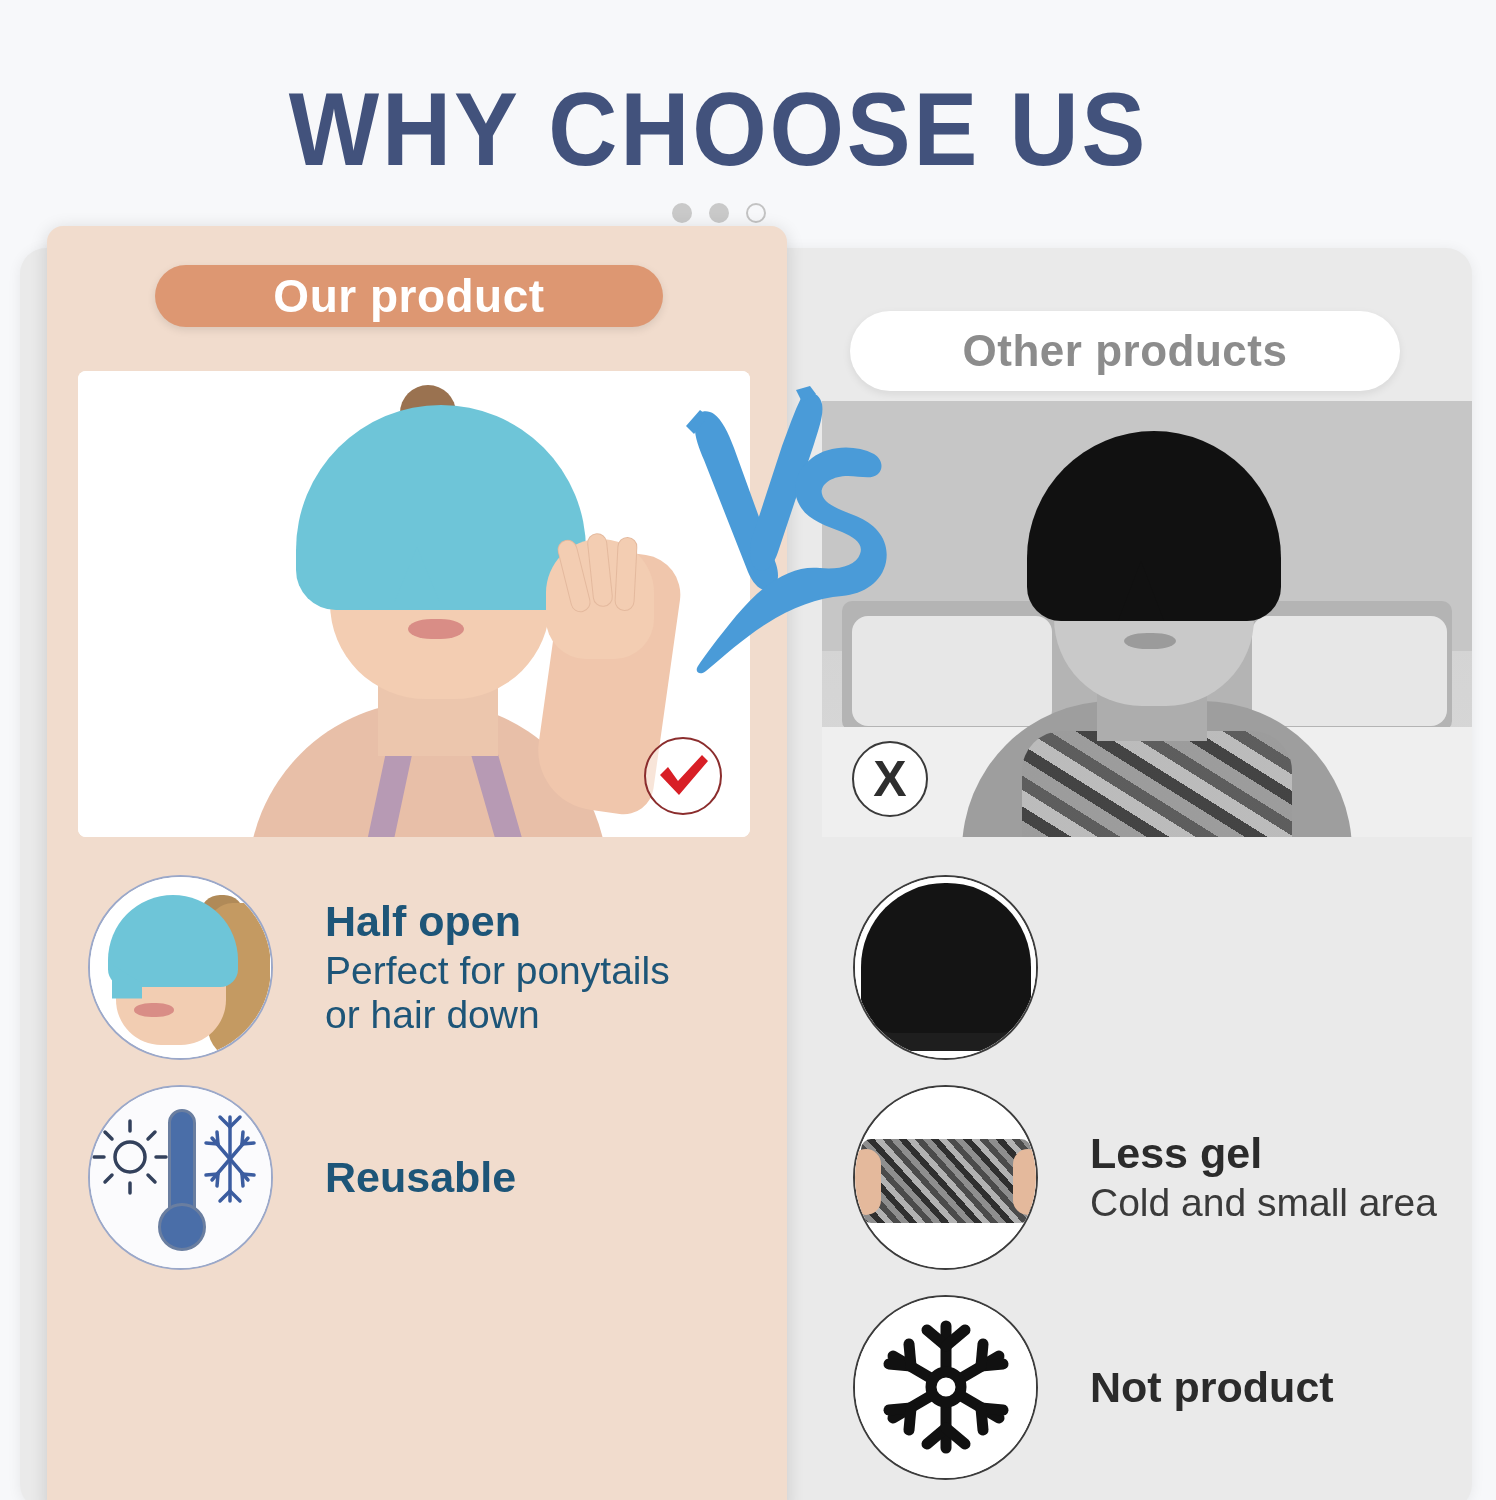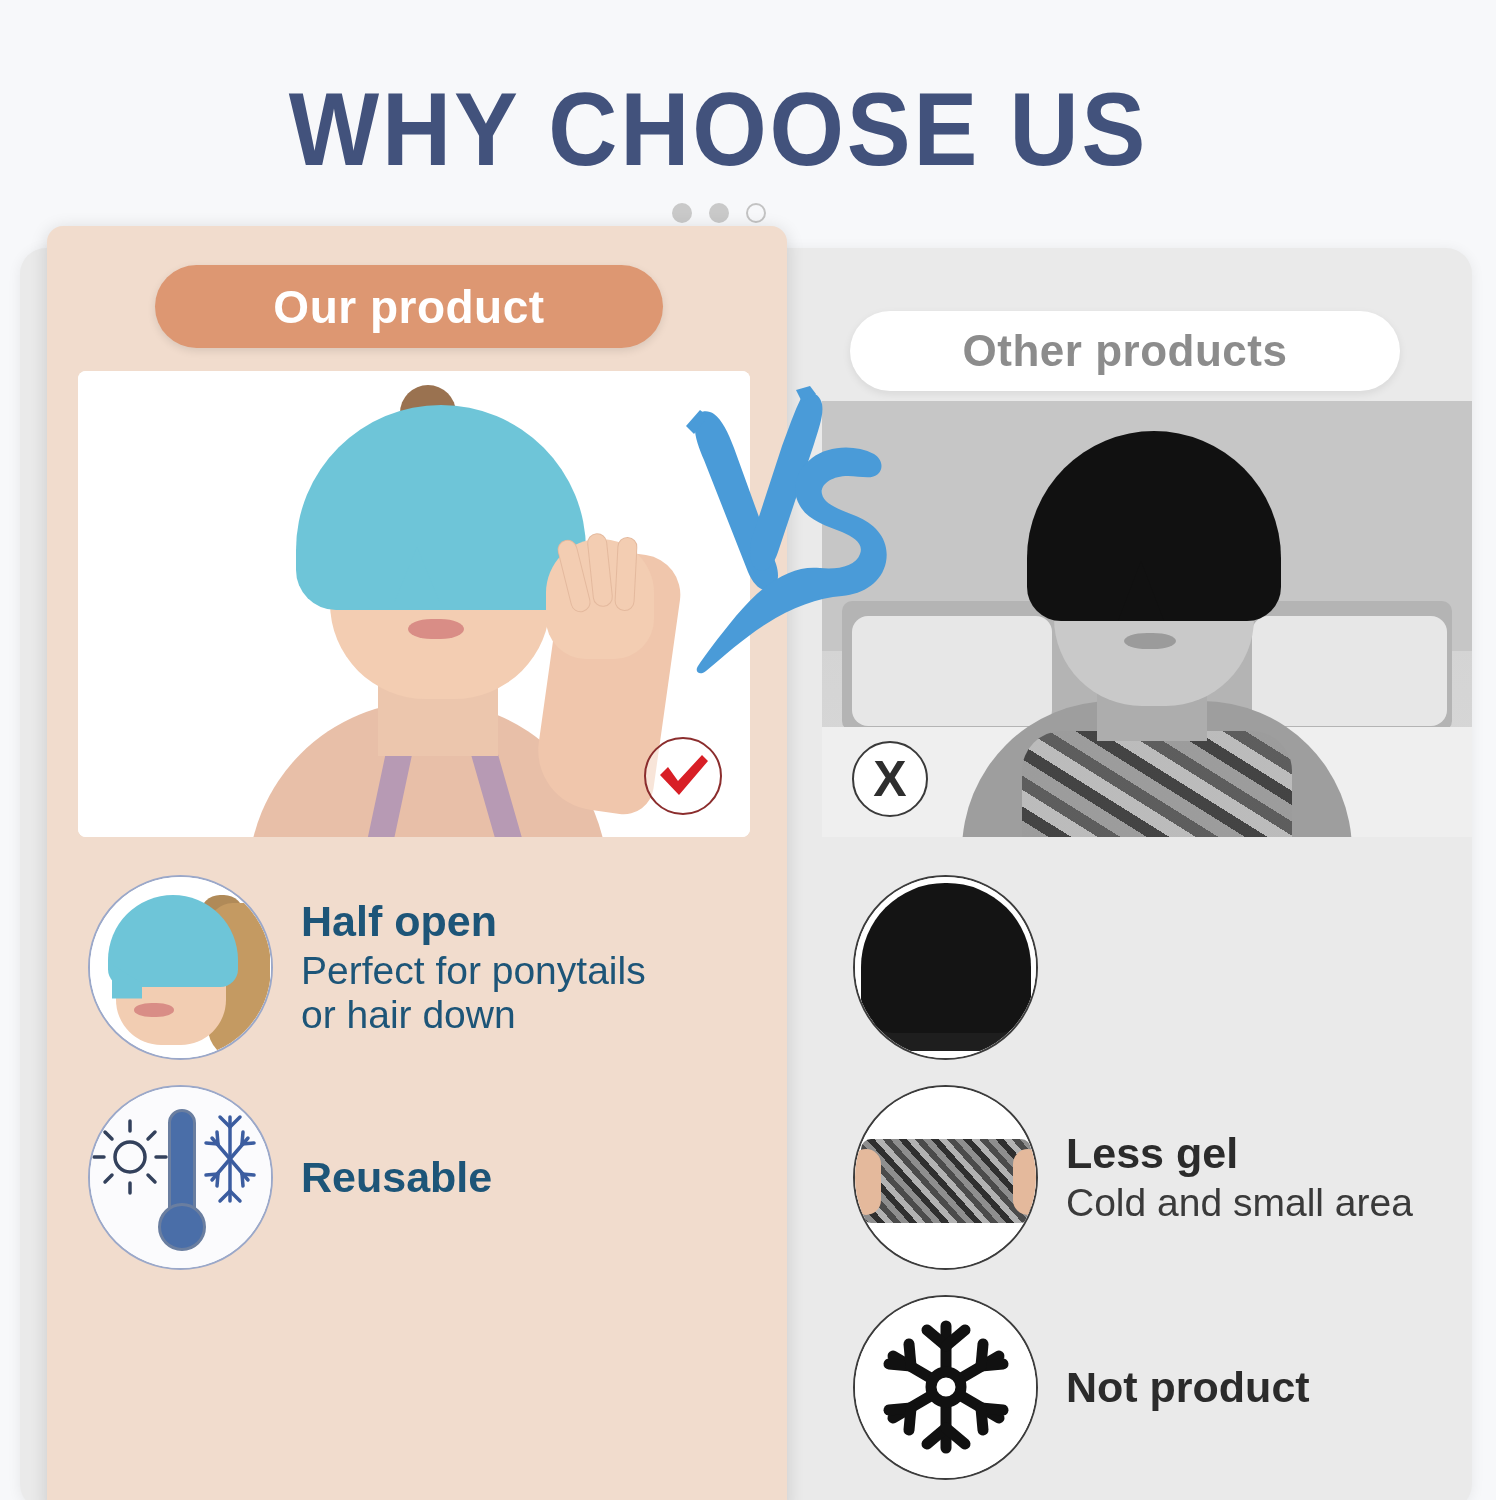--- a/index.html
+++ b/index.html
@@ -67,21 +67,21 @@
     width: 740px; height: 1294px;
     background: #f1dccd;
     border-radius: 16px;
     box-shadow: 0 3px 18px rgba(0,0,0,0.14);
   }
 
   
   .pill-ours {
     position: absolute;
     left: 155px; top: 265px;
-    width: 508px; height: 83px;
+    width: 508px; height: 62px;
     background: #dd9772;
     border-radius: 42px;
     display: flex; align-items: center; justify-content: center;
     color: #ffffff;
     font-size: 46px;
     font-weight: bold;
     box-shadow: 0 3px 8px rgba(0,0,0,0.10);
     letter-spacing: 0.5px;
   }
   .pill-others {
@@ -252,20 +252,21 @@
   }
 
   
   .features-left { position: absolute; left: 88px; top: 862px; width: 660px; }
   .features-right { position: absolute; left: 853px; top: 862px; width: 600px; }
 
   .feat-row {
     display: flex;
     align-items: center;
     height: 210px;
+    gap: 24px;
   }
   .feat-thumb {
     width: 185px; height: 185px;
     border-radius: 50%;
     flex: 0 0 185px;
     overflow: hidden;
     position: relative;
     background: #ffffff;
   }
   .features-left .feat-thumb { border: 2px solid #9ba8c9; }

